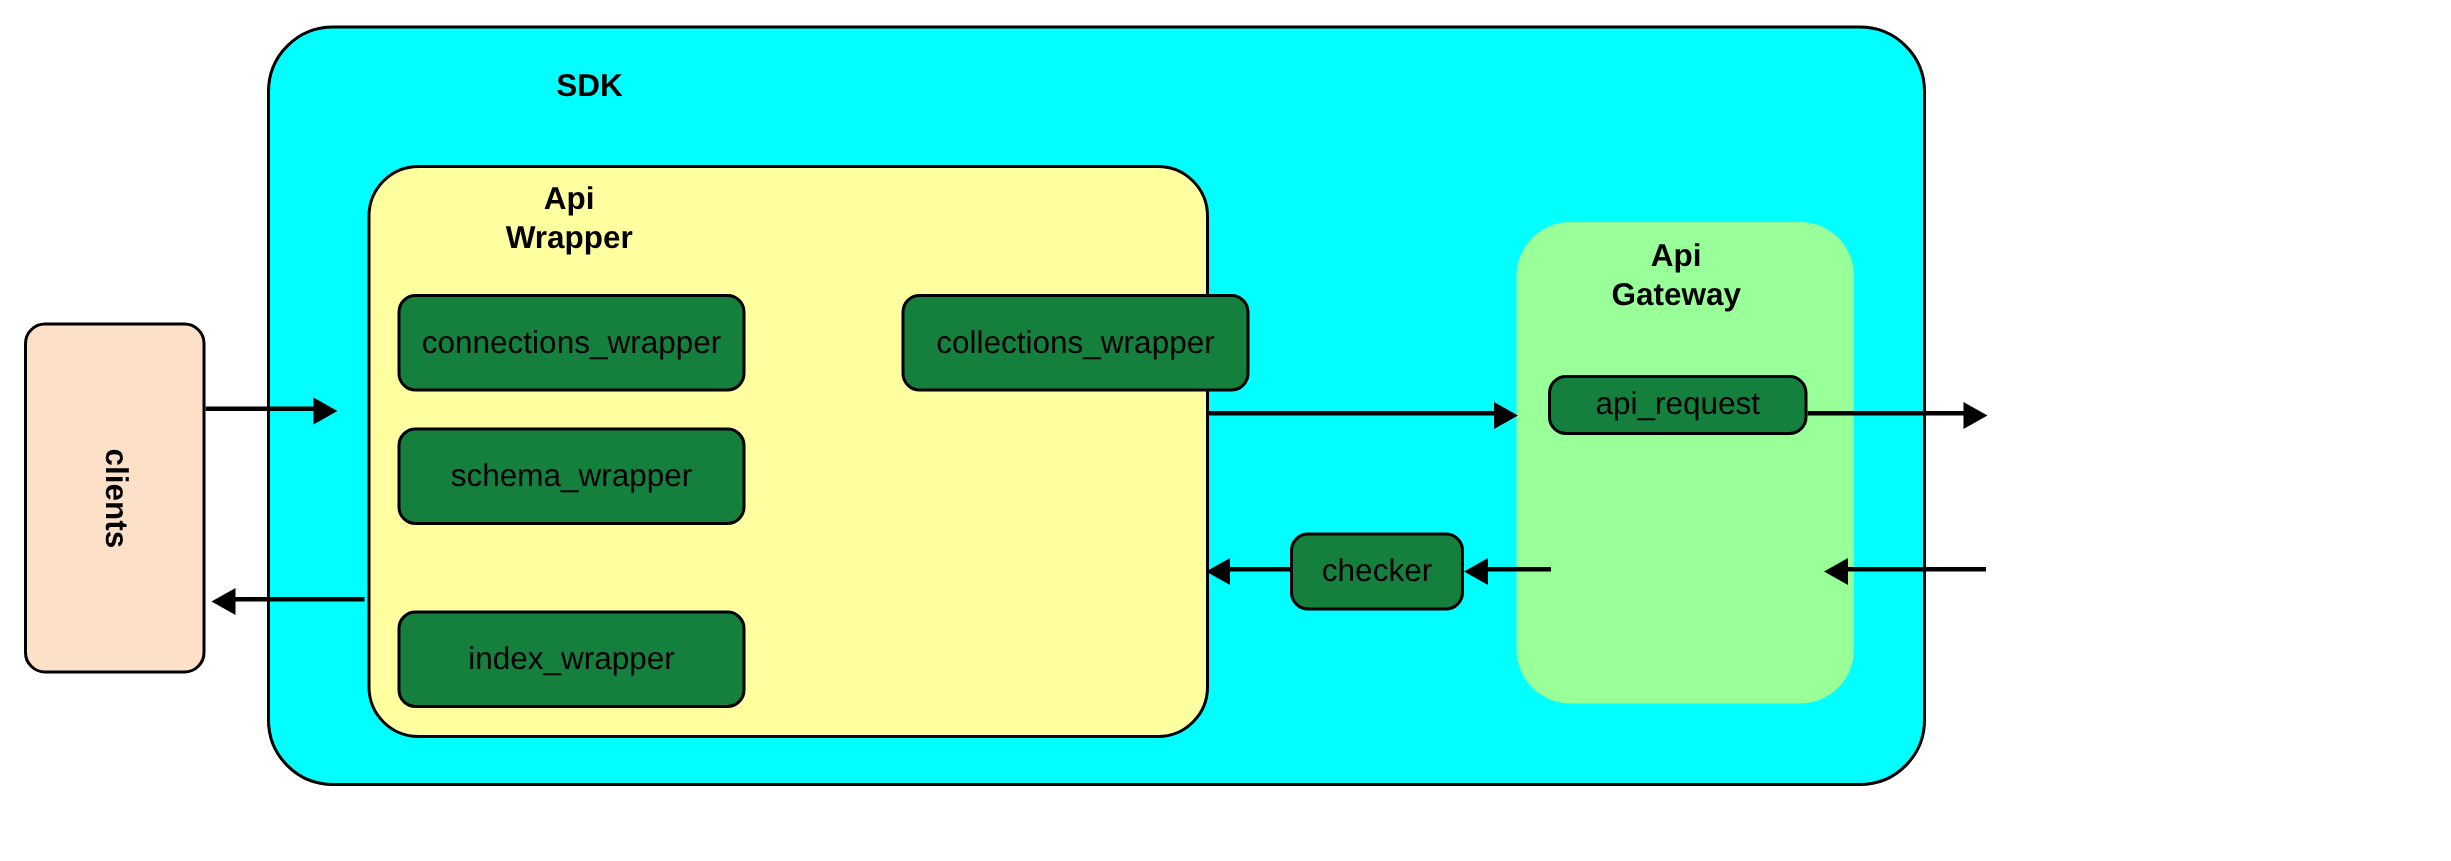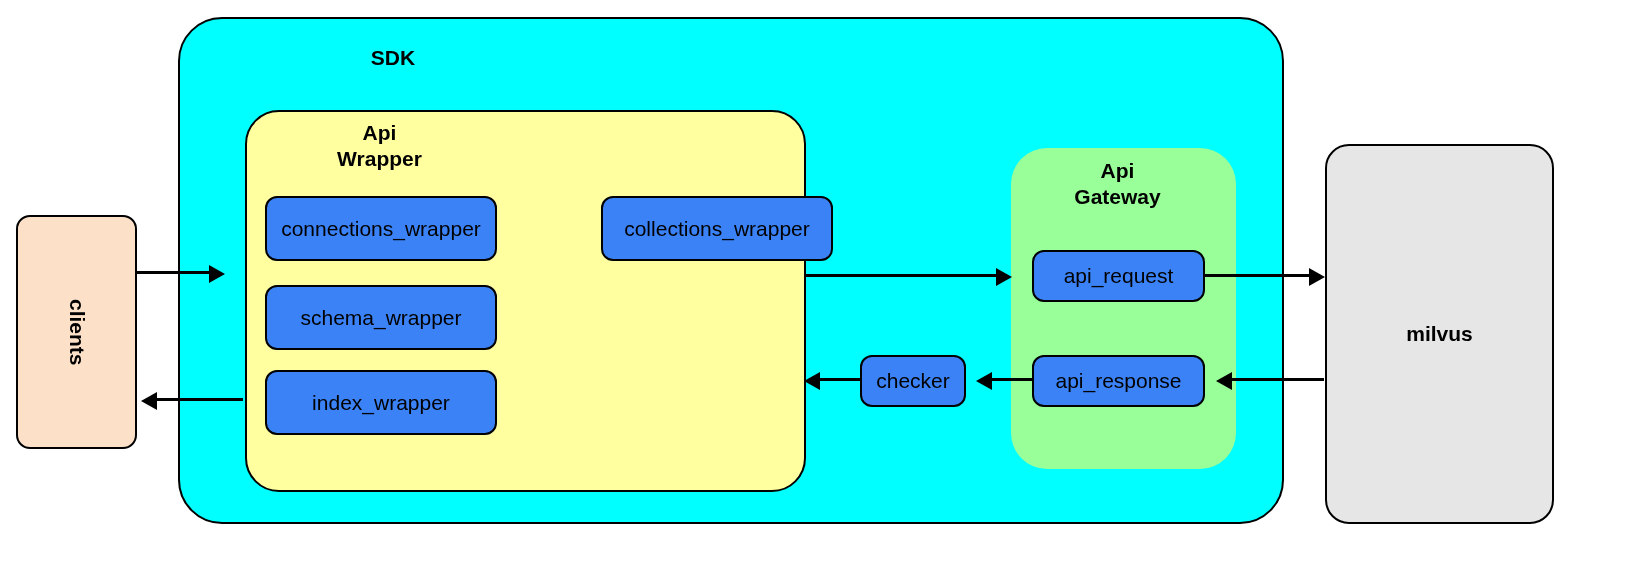--- a/index.html
+++ b/index.html
@@ -82,45 +82,45 @@
   }
   .gateway-title {
     left: 0;
     right: 0;
     top: 10px;
     transform: translateX(-6px);
   }
 
   
   .node {
-    background: #3b82f6;
+    background: #15803d;
     border: 2px solid #000000;
     border-radius: 12px;
     font-size: 21px;
     font-weight: normal;
     padding: 0 6px;
   }
 
   
   .w-col-left  { left: 265px; width: 232px; }
   .w-col-right { left: 553px; width: 232px; margin-left: 48px; }
   .w-row-1 { top: 196px; height: 65px; }
   .w-row-2 { top: 285px; height: 65px; }
-  .w-row-3 { top: 370px; height: 65px; }
-
-  
-  .g-node { left: 1032px; width: 173px; height: 52px; }
+  .w-row-3 { top: 407px; height: 65px; }
+
+  
+  .g-node { left: 1032px; width: 173px; height: 40px; }
   .g-row-1 { top: 250px; }
   .g-row-2 { top: 355px; }
 
   
   .checker-node {
     left: 860px;
     top: 355px;
-    width: 106px;
+    width: 116px;
     height: 52px;
   }
 
   
   .clients-box {
     left: 16px;
     top: 215px;
     width: 121px;
     height: 234px;
     background: #fce0c8;
@@ -222,31 +222,25 @@
   <div class="box node w-col-left w-row-2">
     <span>schema_wrapper</span>
   </div>
   <div class="box node w-col-left w-row-3">
     <span>index_wrapper</span>
   </div>
 
   <div class="box node g-node g-row-1">
     <span>api_request</span>
   </div>
-  <div class="box node g-node g-row-2">
-    <span>api_response</span>
-  </div>
 
   <div class="box node checker-node">
     <span>checker</span>
   </div>
 
-  <div class="box milvus-box">
-    <span class="milvus-label">milvus</span>
-  </div>
 
   <div class="conn c-clients-to-sdk"></div>
   <div class="arrowhead arrow-right a-clients-to-sdk"></div>
 
   <div class="conn c-sdk-to-clients"></div>
   <div class="arrowhead arrow-left a-sdk-to-clients"></div>
 
   <div class="conn c-wrapper-to-gateway"></div>
   <div class="arrowhead arrow-right a-wrapper-to-gateway"></div>
 

